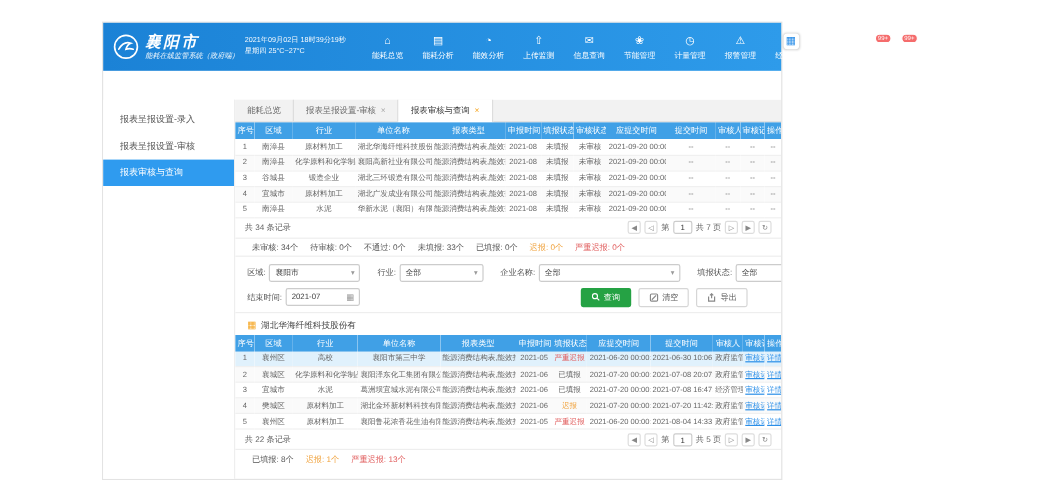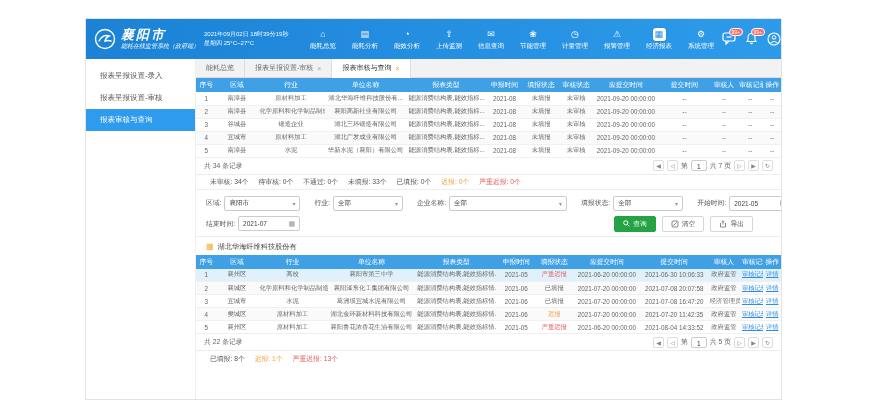--- a/index.html
+++ b/index.html
@@ -1,17 +1,17 @@
 <!DOCTYPE html>
 <html><head>
 <meta charset="utf-8">
 <style>
   * { margin:0; padding:0; box-sizing:border-box; }
   html,body { width:872px; height:412px; background:#fff; font-family:"Liberation Sans", sans-serif; overflow:hidden; }
-  .app { position:absolute; left:85px; top:18px; width:697px; height:382px; background:#fff; border:1px solid #e3e3e3; display:flex; flex-direction:column; }
+  .app { position:absolute; left:85px; top:18px; width:567px; height:382px; background:#fff; border:1px solid #e3e3e3; display:flex; flex-direction:column; }
 
   
   header { height:40px; flex:0 0 40px; background:linear-gradient(90deg,#1b82d6,#2e9bea); display:flex; align-items:center; color:#fff; padding:0 8px; }
   .logo-area { display:flex; align-items:center; gap:5px; width:208px; flex:0 0 208px; }
   .logo-svg { flex:0 0 22px; }
   .city { font-size:13px; font-weight:bold; font-style:italic; letter-spacing:2px; line-height:14px; white-space:nowrap; }
   .sys { font-size:6px; font-style:italic; opacity:.95; white-space:nowrap; }
   .dt-col { font-size:6px; line-height:9px; opacity:.95; white-space:nowrap; }
   nav { display:flex; flex:1; height:100%; align-items:center; }
   .nav-item { width:42px; display:flex; flex-direction:column; align-items:center; gap:1px; cursor:pointer; }
@@ -22,21 +22,21 @@
   .hicon { position:relative; width:14px; height:14px; }
   .hicon svg { display:block; }
   .badge { position:absolute; top:-4px; right:-7px; background:#f56c6c; color:#fff; font-size:5px; line-height:6px; padding:0 2px; border-radius:4px; border:1px solid #fff; }
   .greet { font-size:7px; white-space:nowrap; display:flex; align-items:center; gap:2px; cursor:pointer; }
   .caret { font-size:6px; }
   .logout { display:flex; flex-direction:column; align-items:center; font-size:5.5px; line-height:6px; cursor:pointer; }
   .pwr { width:9px; height:9px; border:1.2px solid #fff; border-radius:50%; position:relative; margin-bottom:1px; }
   .pwr::after { content:""; position:absolute; left:3px; top:-3px; width:1.2px; height:5px; background:#fff; }
 
   
-  .body { flex:1; display:flex; min-height:0; }
+  .body { flex:1; display:flex; min-height:0;margin-top:24px; }
   aside { width:110px; flex:0 0 110px; border-right:1px solid #eee; padding-top:6px; background:#fff; }
   .side-item { font-size:7.5px; color:#555; padding:6px 0 6px 14px; cursor:pointer; white-space:nowrap; }
   .side-item.active { background:#2f9bef; color:#fff; }
   main { flex:1; display:flex; flex-direction:column; min-width:0; overflow:hidden; }
 
   
   .tabbar { height:19px; flex:0 0 19px; background:#f2f2f2; border-bottom:1px solid #ddd; display:flex; align-items:stretch; }
   .tab { font-size:7px; color:#666; display:flex; align-items:center; gap:4px; padding:0 10px; border-right:1px solid #ddd; cursor:pointer; background:#f2f2f2; white-space:nowrap; }
   .tab.active { background:#fff; color:#333; border-bottom:1px solid #fff; margin-bottom:-1px; }
   .tab-x { color:#aaa; font-size:7px; }

